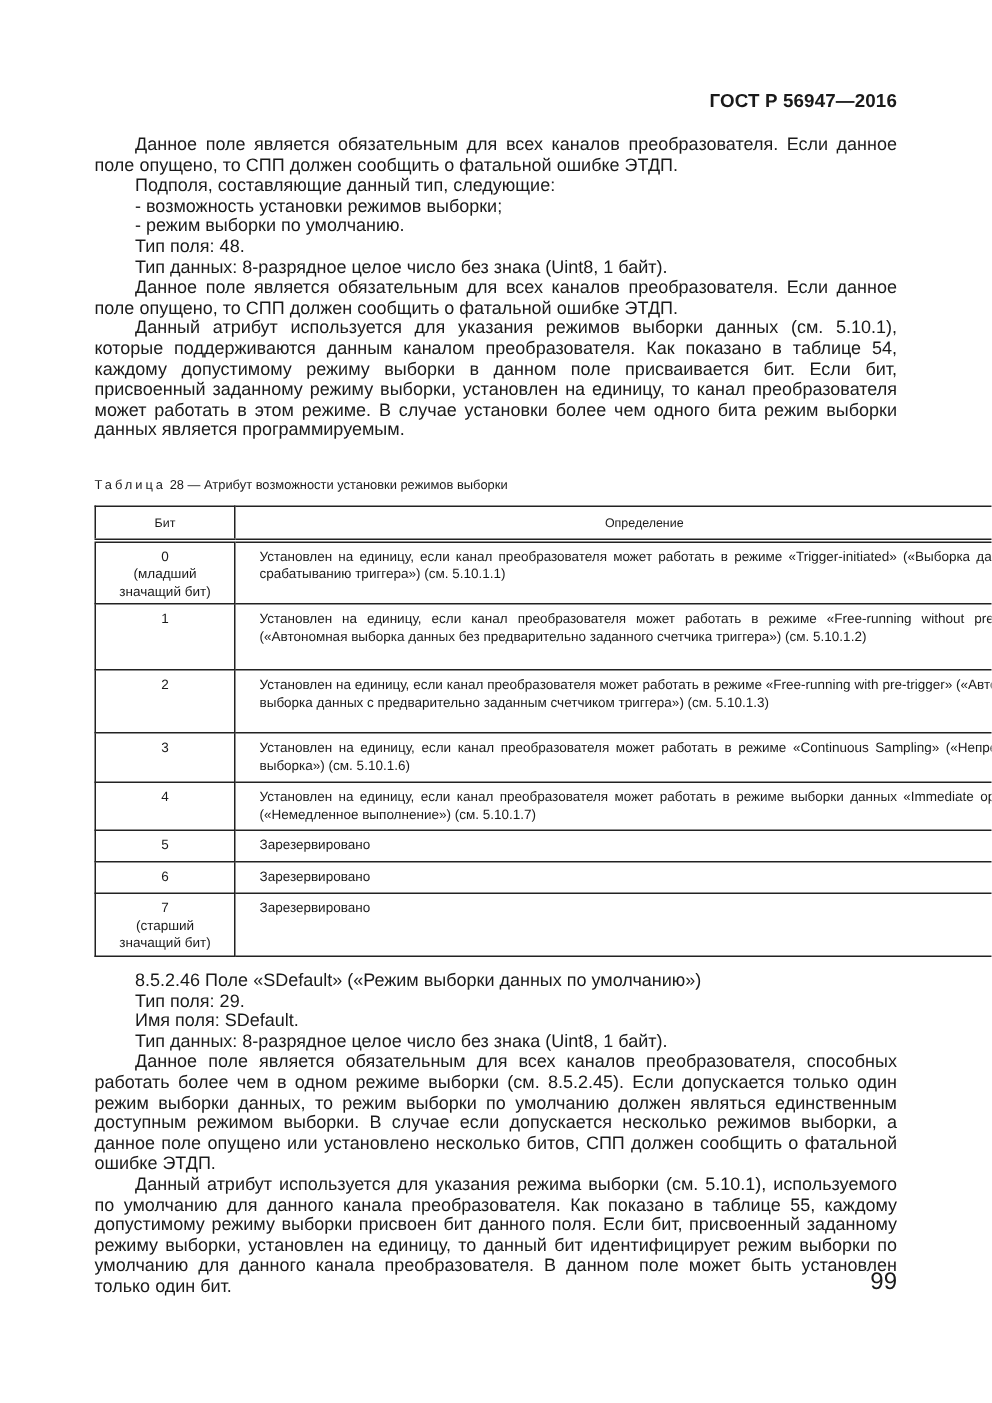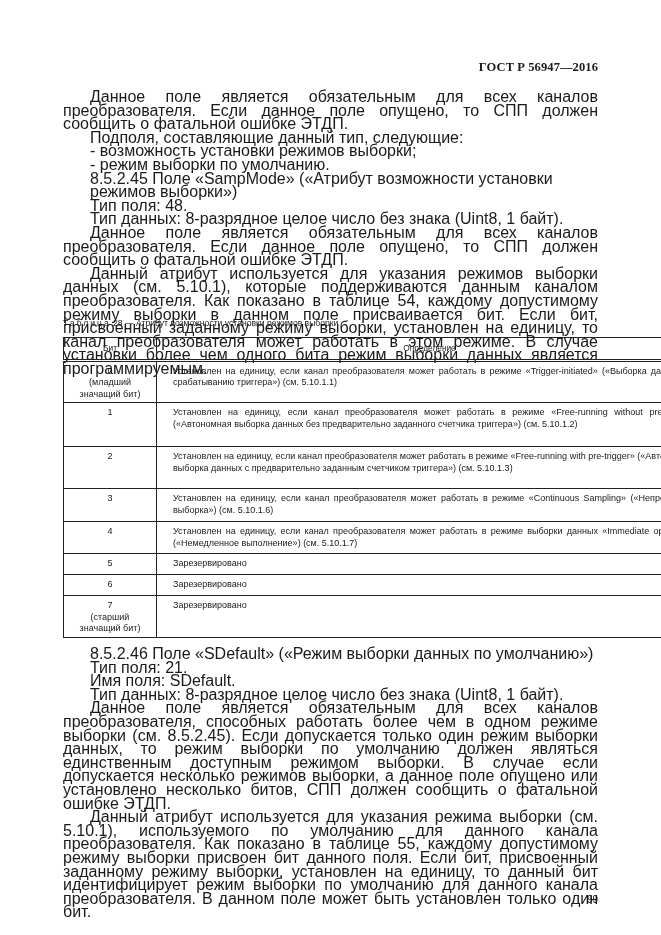--- a/index.html
+++ b/index.html
@@ -1,43 +1,42 @@
 <!DOCTYPE html>
 <html><head>
 <meta charset="utf-8">
 <style>
   html, body { margin:0; padding:0; background:#ffffff; }
   body { width:661px; height:935px; position:relative; overflow:hidden;
          font-family:"Liberation Sans", sans-serif; color:#1a1a1a; }
-  .hdr { position:absolute; top:60px; right:63px; font-weight:bold; font-size:12.5px; letter-spacing:0.1px;font-family:Liberation Serif, serif; }
-  .txt { position:absolute; left:63px; width:535px; font-size:16px; line-height:13.6px; }
+  .hdr { position:absolute; top:60px; right:63px; font-weight:bold; font-size:12.5px; letter-spacing:0.1px; }
+  .txt { position:absolute; left:63px; width:535px; font-size:12px; line-height:13.6px; }
   .p { margin:0; text-align:justify; text-indent:27px; }
   .p.ni { text-indent:0; padding-left:27px; text-align:left; }
   .p.last { text-align-last:left; }
   .cap { position:absolute; left:63px; top:318px; font-size:8.6px; }
   .cap .sp { letter-spacing:2px; }
   table.t { position:absolute; left:63px; top:337px; width:640px; border-collapse:collapse;
             font-size:9px; line-height:11.5px; }
   table.t td, table.t th { border:1px solid #222; vertical-align:top; padding:4px 6px 2px 6px; font-weight:normal; }
   table.t th { padding:5px 6px 4px 6px; font-size:8.3px; text-align:center; border-bottom:3px double #222; }
   table.t td.bit { width:80px; text-align:center; }
   table.t td.def { text-align:justify;padding-left:16px; }
-  .pg { position:absolute; right:63px; top:894px; font-size:10px; }
+  .pg { position:absolute; right:63px; top:846px; font-size:16px; }
 </style>
 </head>
 <body>
 
 <div class="hdr">ГОСТ Р 56947—2016</div>
 
 <div class="txt" id="b1" style="top:90px;">
     <p class="p last">Данное поле является обязательным для всех каналов преобразователя. Если данное поле опущено, то СПП должен сообщить о фатальной ошибке ЭТДП.</p>
     <p class="p ni">Подполя, составляющие данный тип, следующие:</p>
     <p class="p ni">- возможность установки режимов выборки;</p>
     <p class="p ni">- режим выборки по умолчанию.</p>
-    <p class="p ni">8.5.2.45 Поле «SampMode» («Атрибут возможности установки режимов выборки»)</p>
     <p class="p ni">Тип поля: 48.</p>
     <p class="p ni">Тип данных: 8-разрядное целое число без знака (Uint8, 1 байт).</p>
     <p class="p last">Данное поле является обязательным для всех каналов преобразователя. Если данное поле опущено, то СПП должен сообщить о фатальной ошибке ЭТДП.</p>
     <p class="p last">Данный атрибут используется для указания режимов выборки данных (см. 5.10.1), которые поддерживаются данным каналом преобразователя. Как показано в таблице 54, каждому допустимому режиму выборки в данном поле присваивается бит. Если бит, присвоенный заданному режиму выборки, установлен на единицу, то канал преобразователя может работать в этом режиме. В случае установки более чем одного бита режим выборки данных является программируемым.</p>
   </div>
 
 <div class="cap">
   <span class="sp">Таблица</span>
   <span>28 — Атрибут возможности установки режимов выборки</span>
 </div>
@@ -82,20 +81,20 @@
       <tr style="height: 42px;">
         <td class="bit" style="white-space: pre-line;">7
 (старший значащий бит)</td>
         <td class="def">Зарезервировано</td>
       </tr>
     </tbody>
 </table>
 
 <div class="txt" id="b2" style="top:647px;">
     <p class="p ni">8.5.2.46 Поле «SDefault» («Режим выборки данных по умолчанию»)</p>
-    <p class="p ni">Тип поля: 21.</p>
+    <p class="p ni">Тип поля: 29.</p>
     <p class="p ni">Имя поля: SDefault.</p>
     <p class="p ni">Тип данных: 8-разрядное целое число без знака (Uint8, 1 байт).</p>
     <p class="p last">Данное поле является обязательным для всех каналов преобразователя, способных работать более чем в одном режиме выборки (см. 8.5.2.45). Если допускается только один режим выборки данных, то режим выборки по умолчанию должен являться единственным доступным режимом выборки. В случае если допускается несколько режимов выборки, а данное поле опущено или установлено несколько битов, СПП должен сообщить о фатальной ошибке ЭТДП.</p>
     <p class="p last">Данный атрибут используется для указания режима выборки (см. 5.10.1), используемого по умолчанию для данного канала преобразователя. Как показано в таблице 55, каждому допустимому режиму выборки присвоен бит данного поля. Если бит, присвоенный заданному режиму выборки, установлен на единицу, то данный бит идентифицирует режим выборки по умолчанию для данного канала преобразователя. В данном поле может быть установлен только один бит.</p>
   </div>
 
 <div class="pg">99</div>
 
 </body></html>

